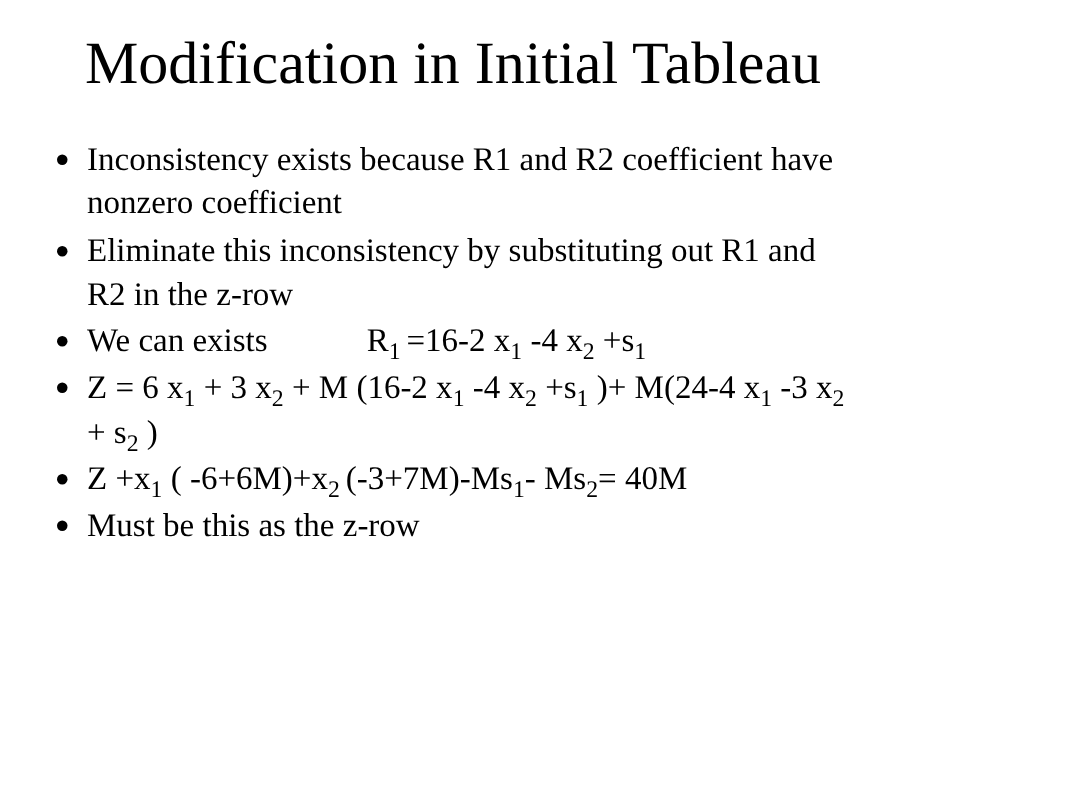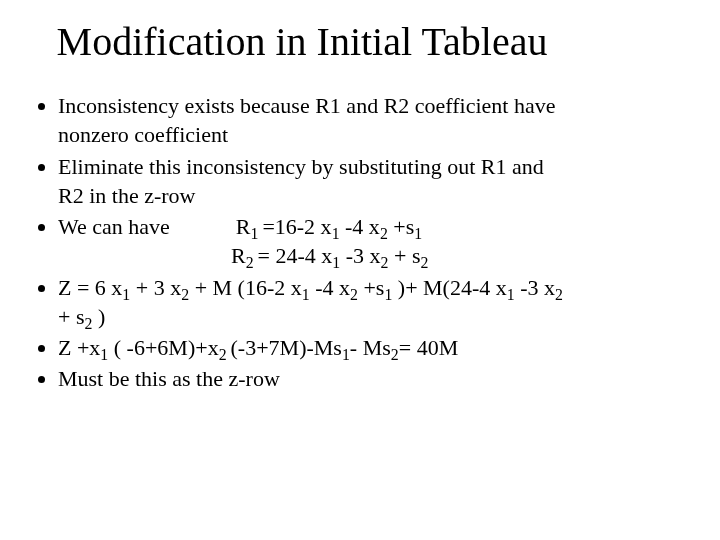--- a/index.html
+++ b/index.html
@@ -57,23 +57,22 @@
   <h1 class="title">Modification in Initial Tableau</h1>
 
   <ul class="bullets">
     <li>
       <span>Inconsistency exists because R1 and R2 coefficient have nonzero coefficient</span>
     </li>
     <li>
       <span>Eliminate this inconsistency by substituting out R1 and R2 in the z-row</span>
     </li>
     <li>
-      <span>We can have</span>&nbsp;&nbsp;&nbsp;&nbsp;&nbsp;&nbsp;&nbsp;&nbsp;&nbsp;&nbsp;&nbsp;
+      <span>We can exists</span>&nbsp;&nbsp;&nbsp;&nbsp;&nbsp;&nbsp;&nbsp;&nbsp;&nbsp;&nbsp;&nbsp;
       <span><span>R</span><span class="sub">1 </span><span>=16-2 x</span><span class="sub">1</span><span> -4 x</span><span class="sub">2</span><span> +s</span><span class="sub">1</span></span>
-      <span class="eq-indent"><span>R</span><span class="sub">2 </span><span>= 24-4 x</span><span class="sub">1</span><span> -3 x</span><span class="sub">2</span><span> + s</span><span class="sub">2</span></span>
     </li>
     <li>
       <span class="cont"><span>Z = 6 x</span><span class="sub">1</span><span> + 3 x</span><span class="sub">2</span><span> + M (16-2 x</span><span class="sub">1</span><span> -4 x</span><span class="sub">2</span><span> +s</span><span class="sub">1</span><span> )+ M(24-4 x</span><span class="sub">1</span><span> -3 x</span><span class="sub">2</span><span> + s</span><span class="sub">2</span><span> )</span></span>
     </li>
     <li>
       <span class="cont"><span>Z +x</span><span class="sub">1</span><span> ( -6+6M)+x</span><span class="sub">2 </span><span>(-3+7M)-Ms</span><span class="sub">1</span><span>- Ms</span><span class="sub">2</span><span>= 40M</span></span>
     </li>
     <li>
       <span>Must be this as the z-row</span>
     </li>

